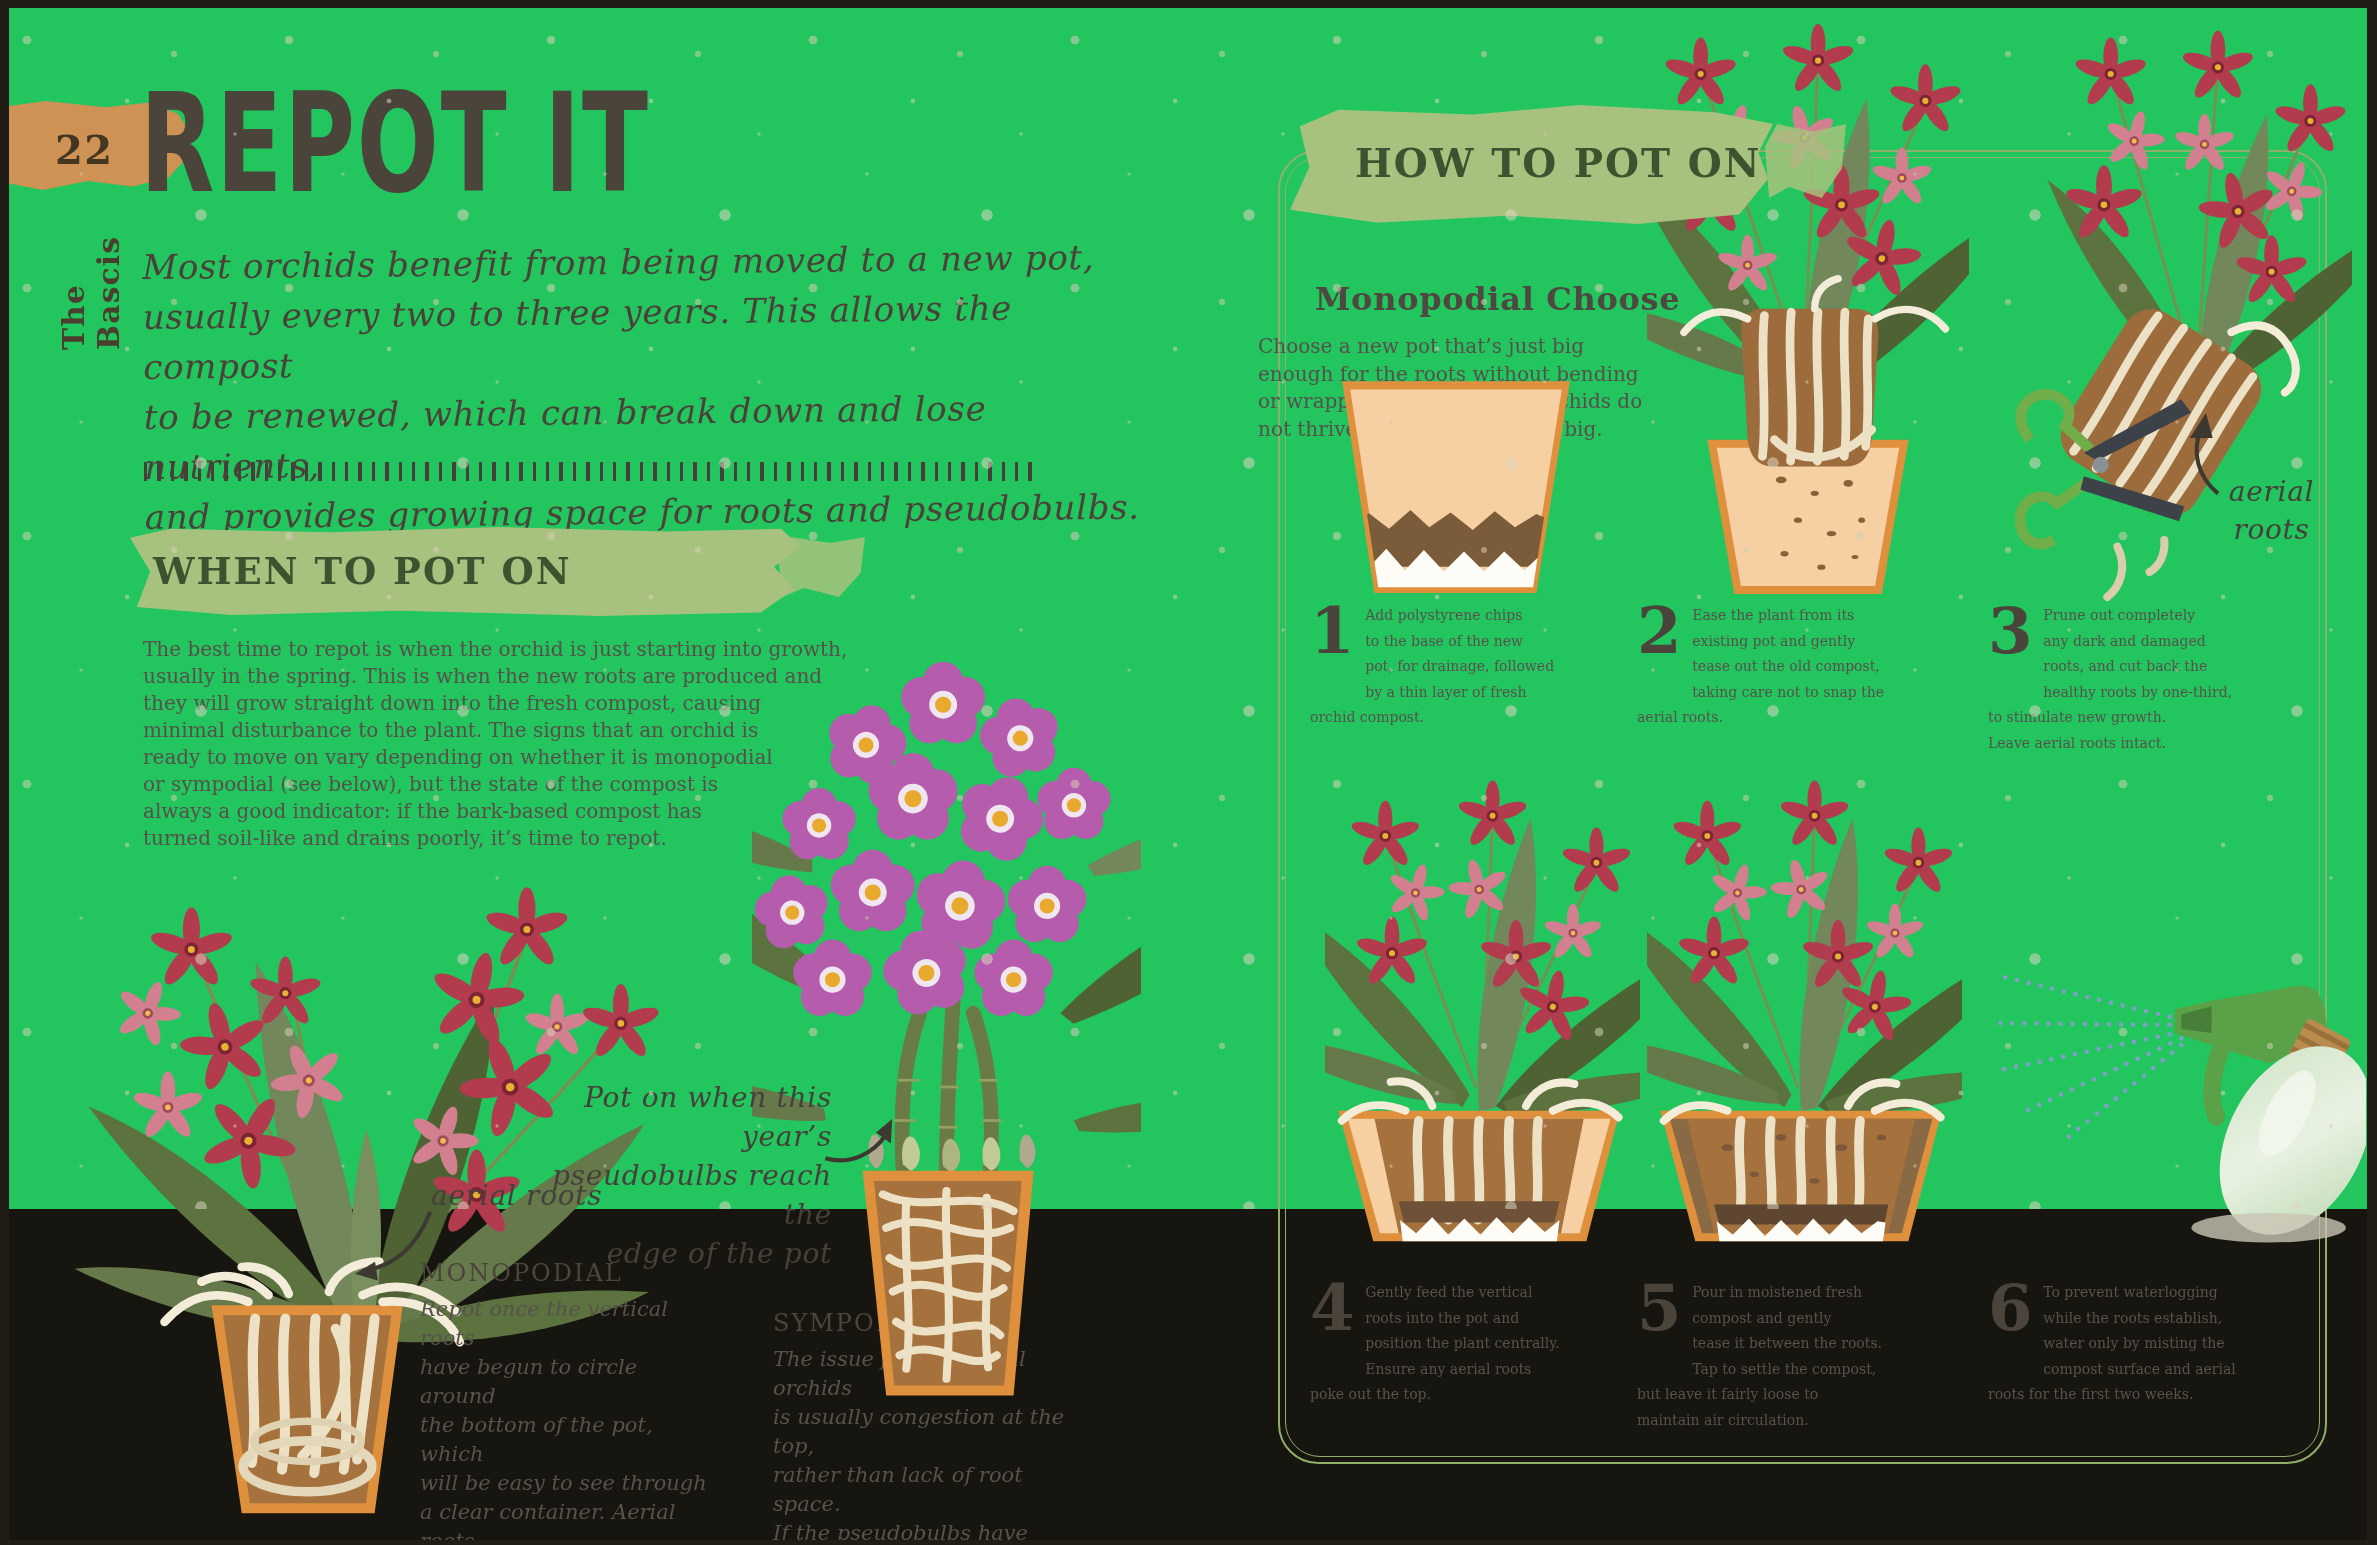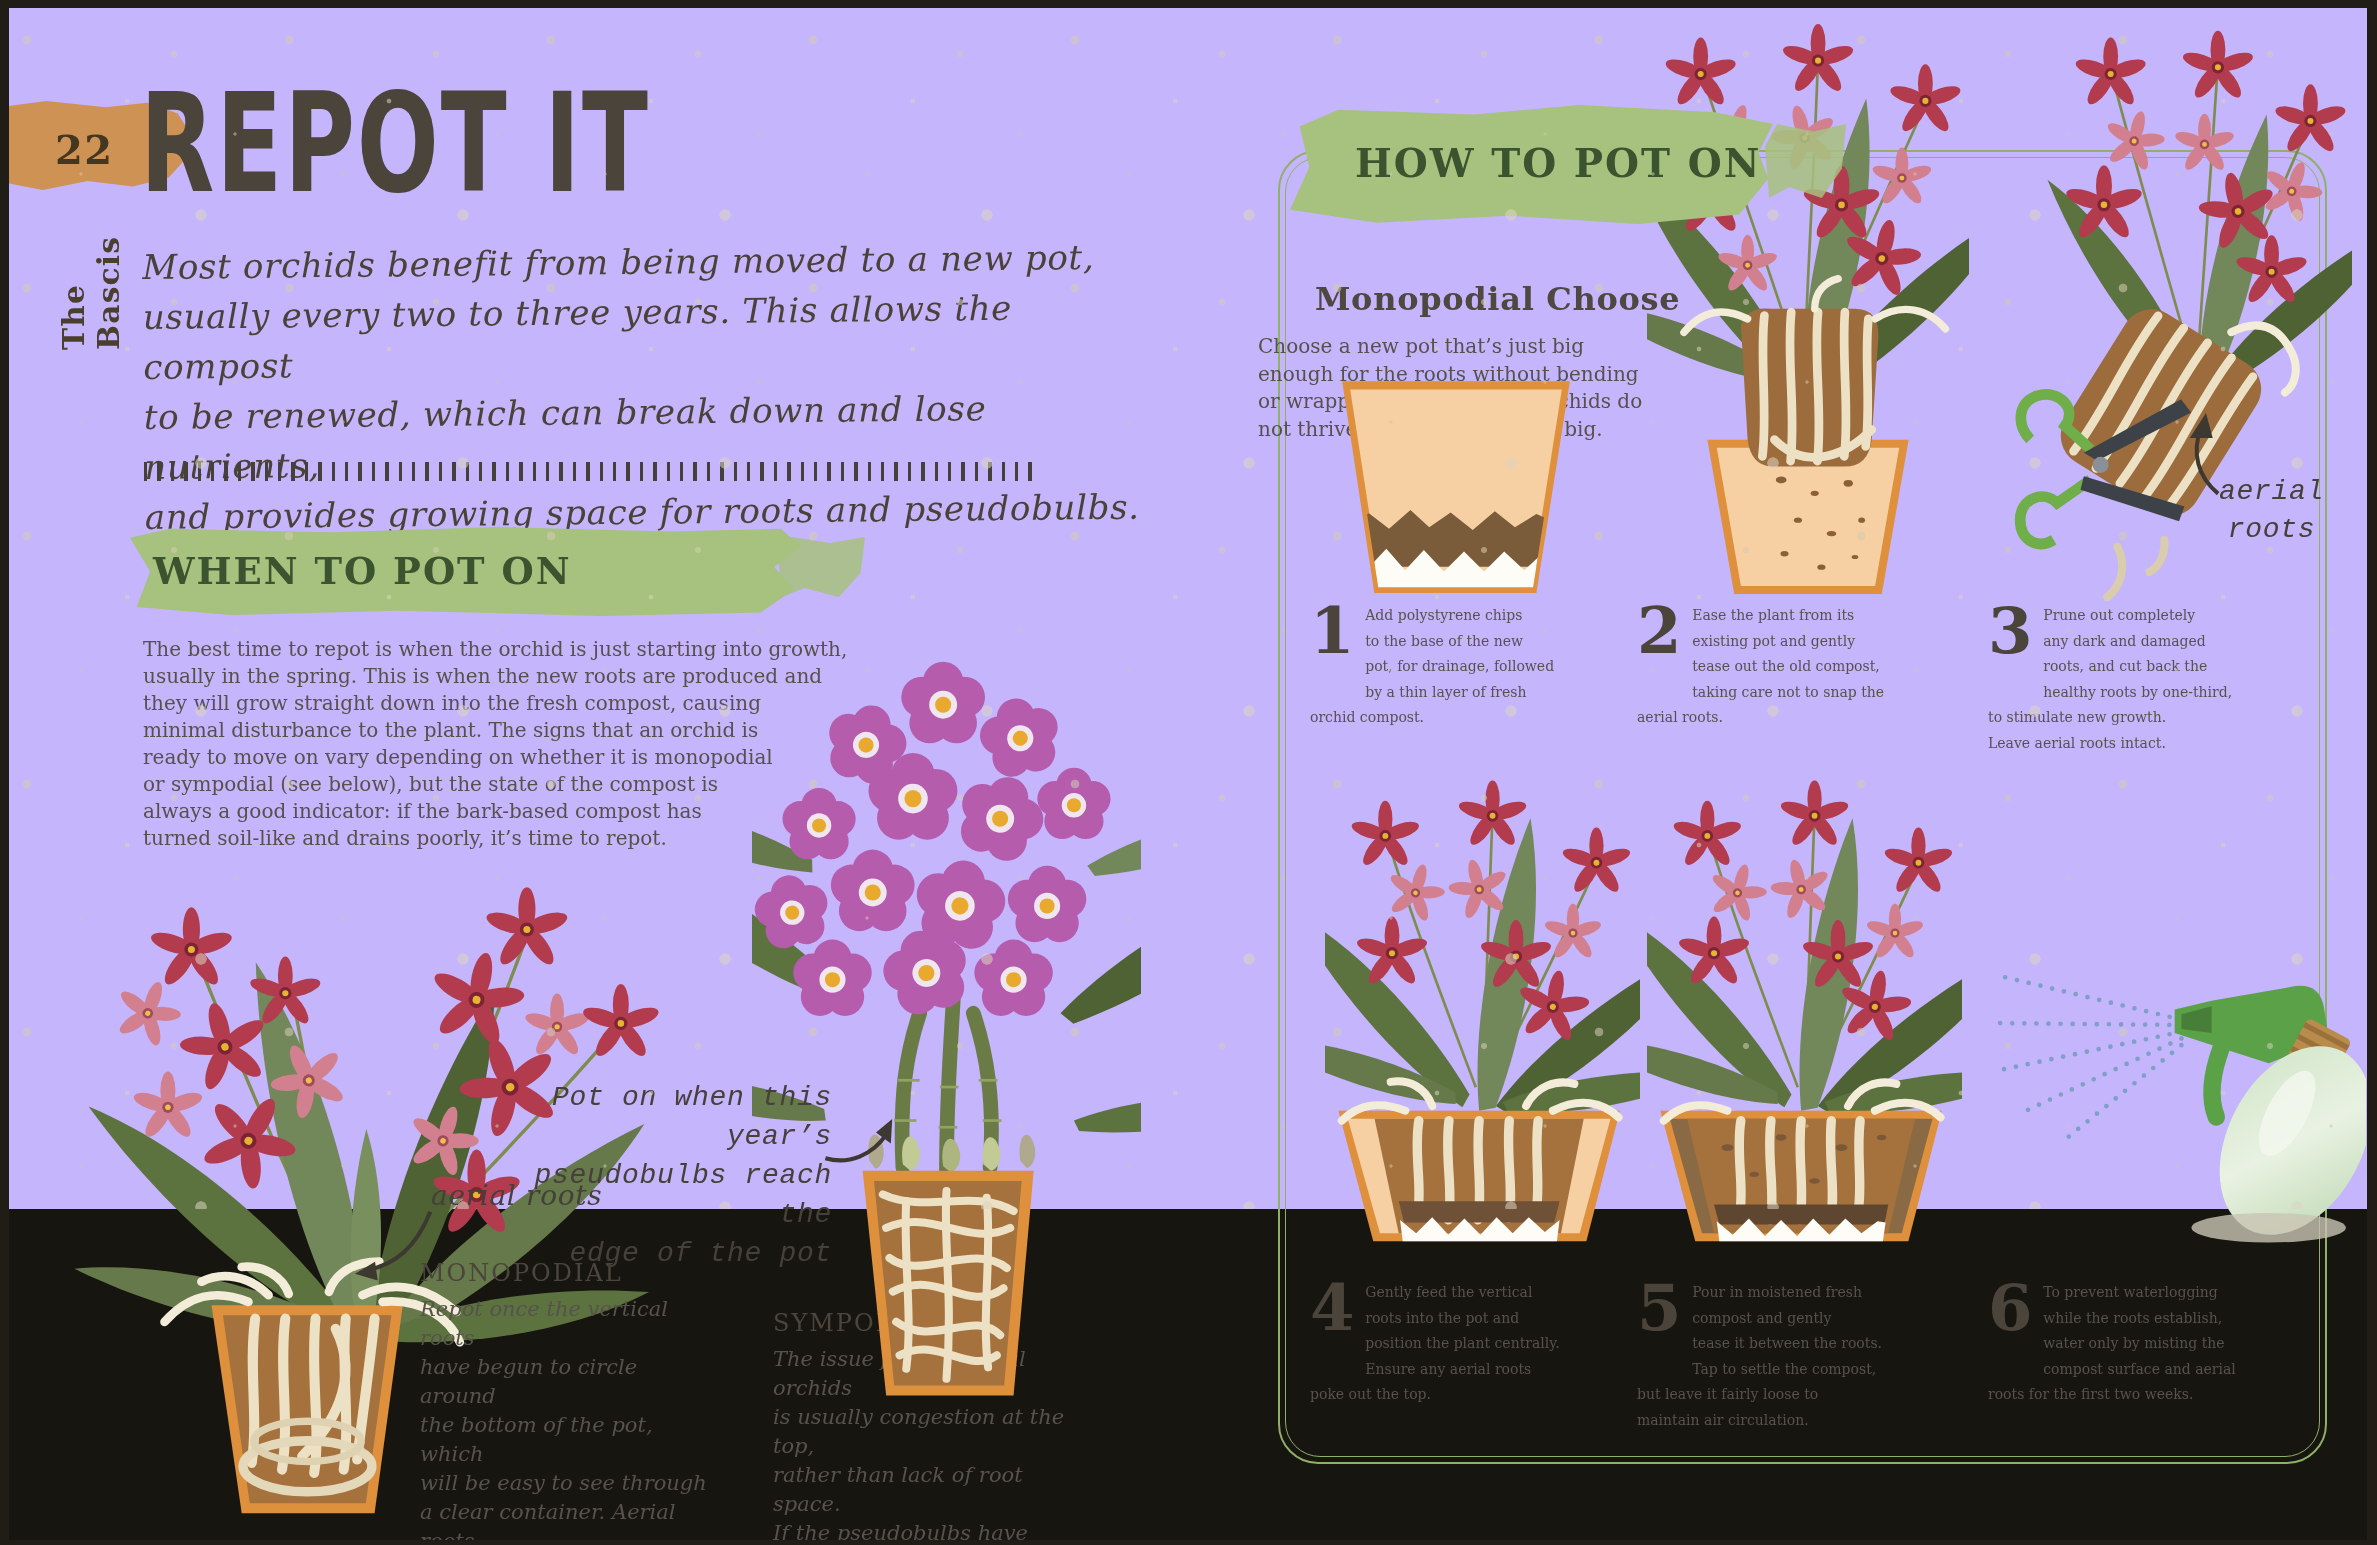--- a/index.html
+++ b/index.html
@@ -1,18 +1,18 @@
 <!DOCTYPE html>
 <html style="font-size:10.7px"><head>
 <meta charset="utf-8">
 <style>
   html,body{margin:0;padding:0;background:#17150f;}
   .stage{position:relative;width:2377px;height:1545px;background:#17150f;overflow:hidden;
          font-family:"DejaVu Serif","Liberation Serif",serif;}
-  .paper{position:absolute;left:0;top:0;width:2377px;height:1209px;background:#c4b5fd;}
+  .paper{position:absolute;left:0;top:0;width:2377px;height:1209px;background:#22c55e;}
   
   .paper::after{content:"";position:absolute;inset:0;pointer-events:none;opacity:.55;
     background-image:
       radial-gradient(circle 4.7px at 27px 40px,#d5cdb4 0 4px,transparent 4.7px),
       radial-gradient(circle 2.7px at 127px 101px,#d9d2bd 0 2px,transparent 2.7px),
       radial-gradient(circle 6px at 201px 215px,#dcd5c0 0 5.4px,transparent 6px),
       radial-gradient(circle 2px at 81px 174px,#cfc7ae 0 1.3px,transparent 2px),
       radial-gradient(circle 3.4px at 174px 54px,#d5cdb4 0 2.7px,transparent 3.4px),
       radial-gradient(circle 2px at 235px 134px,#cfc7ae 0 1.3px,transparent 2px);
     background-size:262px 248px;}
@@ -47,21 +47,21 @@
 
   .cap-head{font-weight:normal;font-size:24px;letter-spacing:2px;color:#4b453d;}
   .cap-text{font-style:italic;font-size:21px;line-height:29px;color:#57524c;white-space:pre-line;margin-top:8px;}
 
   .step{width:302px;}
   .step-num{float:left;font-weight:bold;font-size:64px;line-height:55px;height:102px;
     color:#4b443b;margin-right:10.7px;}
   .step-text{font-size:14px;line-height:25.5px;color:#57524c;white-space:pre-line;}
 
   .hand{font-style:italic;font-size:28px;line-height:36px;color:#45403a;letter-spacing:0.7px;}
-  .pre{white-space:pre-line;font-family:Liberation Mono, monospace;}
+  .pre{white-space:pre-line;}
 
   .frame-outer{border:2px solid #90b069;border-radius:40px;}
   .frame-inner{position:absolute;inset:5.4px;border:1.3px solid #90b069;border-radius:35px;}
 </style>
 </head>
 <body>
 
 <div class="stage">
  <div class="paper">
 

